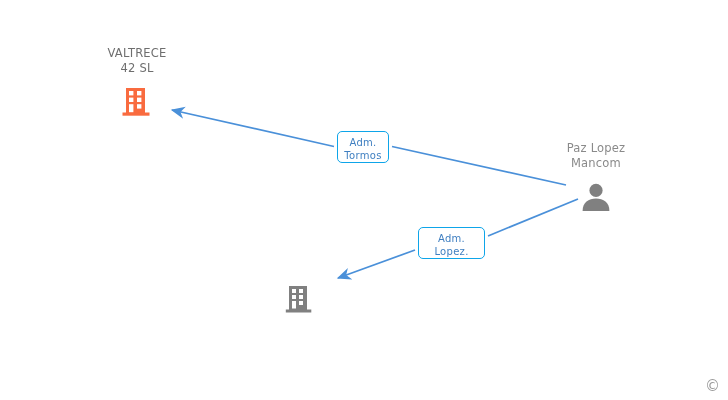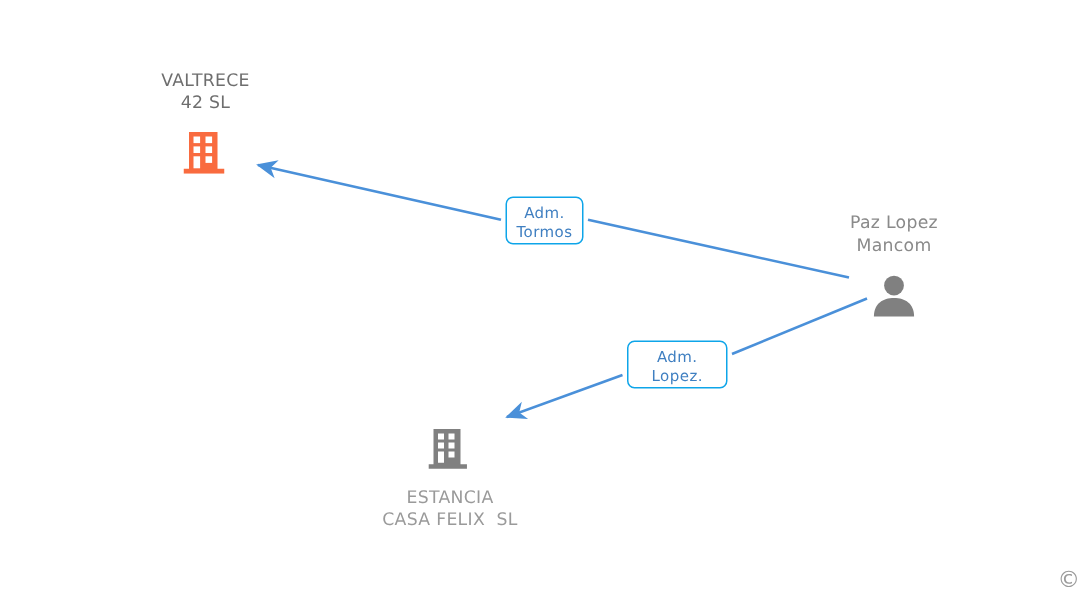--- a/index.html
+++ b/index.html
@@ -150,21 +150,20 @@
       <rect x="0.8" y="25.5" width="25.5" height="3" fill="#808080"></rect>
       <rect x="7" y="5" width="4" height="4" fill="#ffffff"></rect>
       <rect x="14" y="5" width="4" height="4" fill="#ffffff"></rect>
       <rect x="7" y="11" width="4" height="4" fill="#ffffff"></rect>
       <rect x="14" y="11" width="4" height="4" fill="#ffffff"></rect>
       <rect x="7" y="17" width="4" height="7.5" fill="#ffffff"></rect>
       <rect x="14" y="17" width="4" height="4" fill="#ffffff"></rect>
     </svg>
   </div>
 
-  <div class="node-label company-secondary" style="left:240px; top:324px; width:120px;"><span>ESTANCIA</span><br><span>CASA FELIX  SL</span></div>
 
   <div class="edge-label" style="left:337px; top:131px; width:52px; height:32px;"><span>Adm.</span><br><span>Tormos</span></div>
 
   <div class="edge-label" style="left:418px; top:227px; width:67px; height:32px;"><span>Adm.</span><br><span>Lopez.</span></div>
 
   <div id="watermark">
     <span class="copy">©</span>
   </div>
 
 </div>

